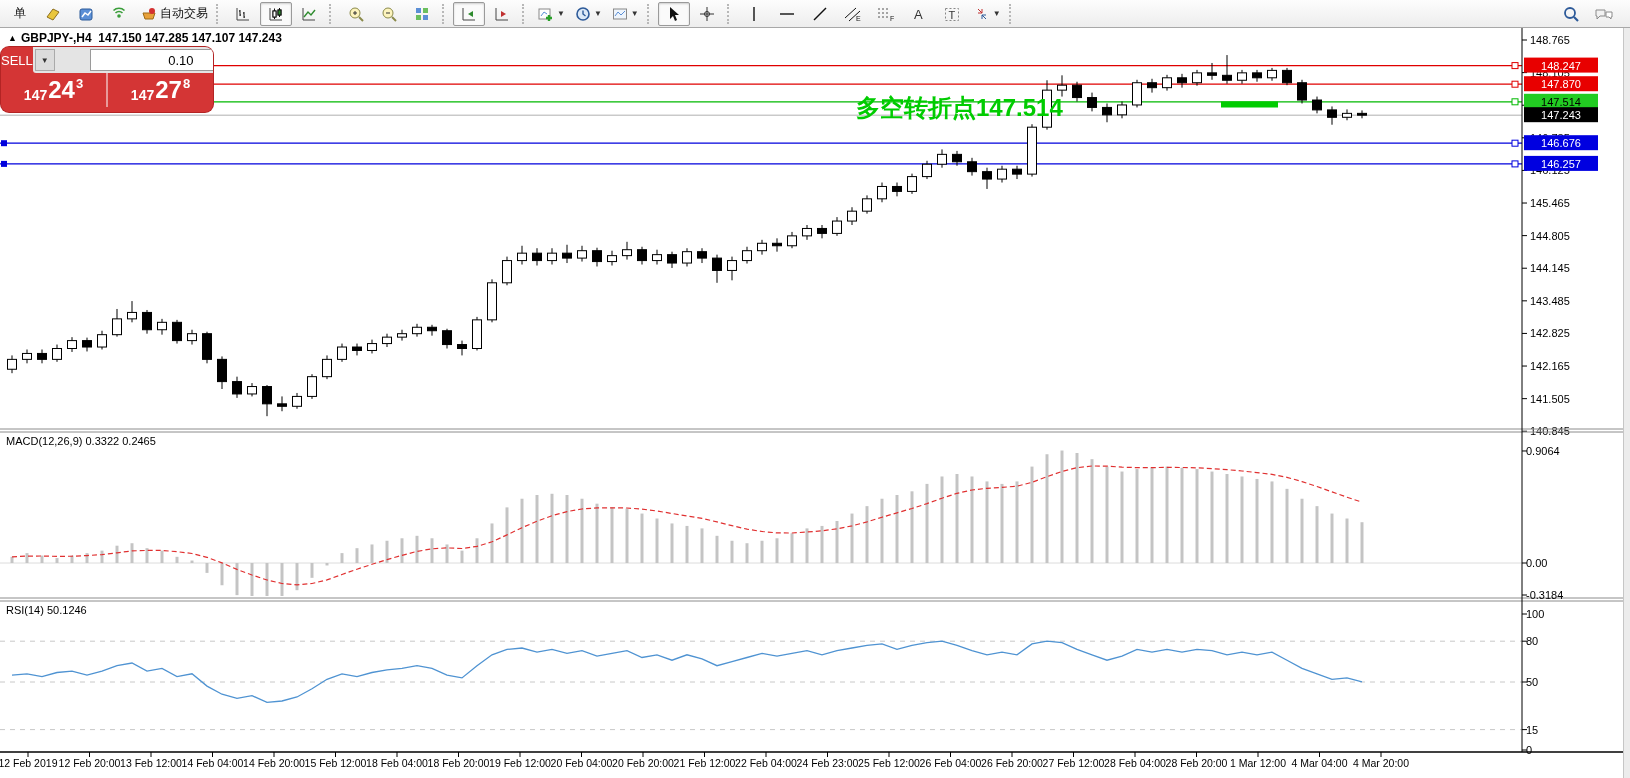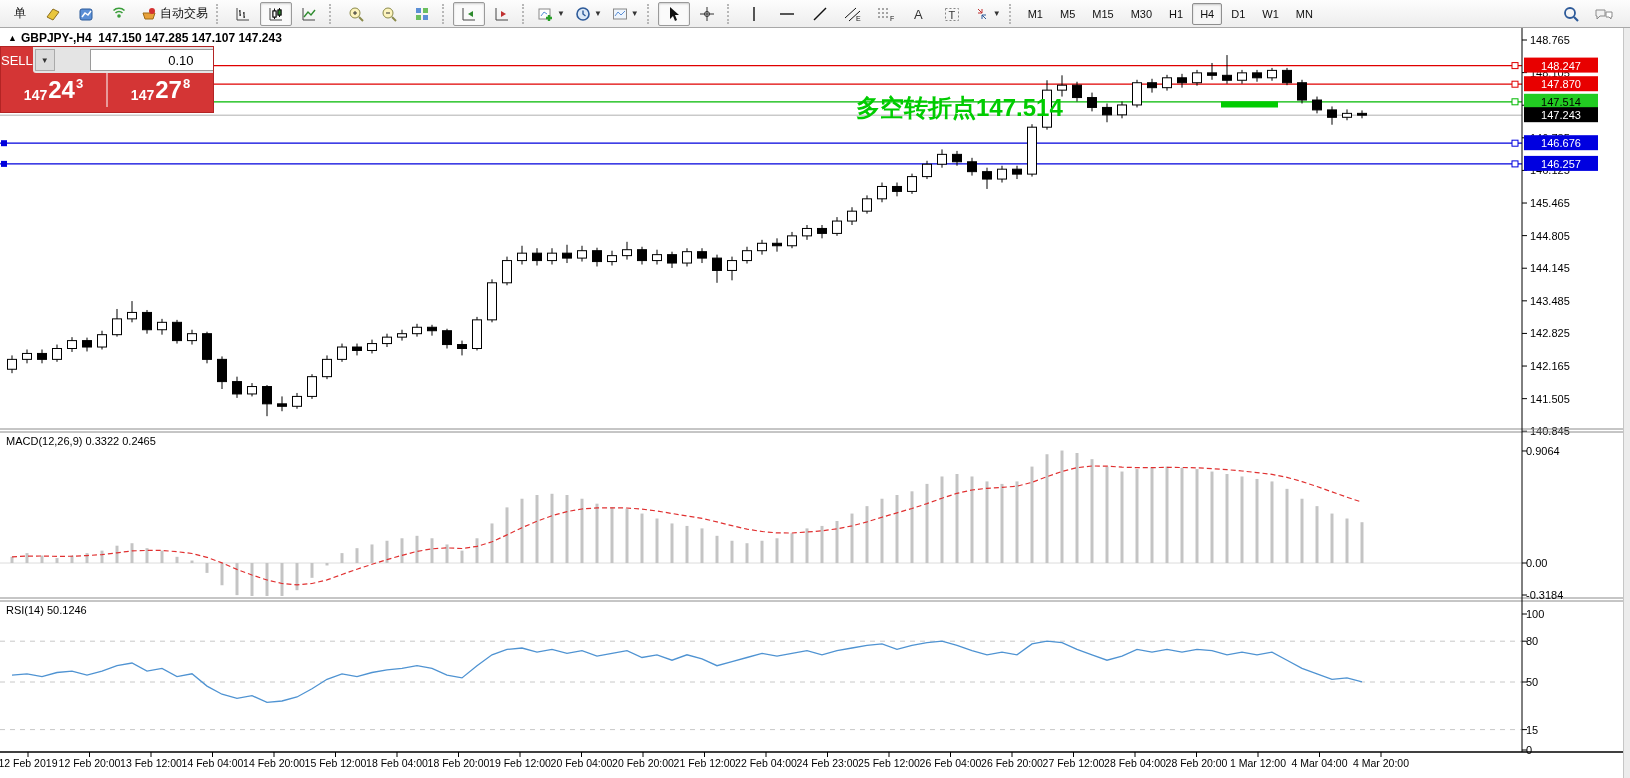--- a/index.html
+++ b/index.html
@@ -17,21 +17,21 @@
   .tb-label{font-size:12px;color:#111;margin-left:2px;white-space:nowrap;}
   .tf-btn{height:20px;padding:0 7px;font-size:11px;color:#111;display:flex;align-items:center;
     border:1px solid transparent;border-radius:2px;}
   .tf-btn.active{background:#f6f6f6;border:1px solid #8f8f8f;box-shadow:inset 0 1px 2px rgba(0,0,0,.2);}
   .tb-spacer{flex:1;}
   
   .sym-header{position:absolute;left:8px;top:31px;font-size:12px;font-weight:bold;color:#000;white-space:nowrap;text-align:right;}
   .sym-header .arr{font-size:9px;vertical-align:1px;margin-right:4px;}
   
   .trade-panel{position:absolute;left:1px;top:47px;width:212px;height:65px;background:#d43535;
-    border-radius:0;box-shadow:0 0 0 1px #b32424;overflow:hidden;}
+    border-radius:8px;box-shadow:0 0 0 1px #b32424;overflow:hidden;}
   .tp-row1{display:flex;height:26px;align-items:stretch;}
   .tp-sell,.tp-buy{width:56px;display:flex;align-items:center;justify-content:center;color:#fff;
     font-size:13px;background:#d43535;cursor:pointer;}
   .tp-volgroup{flex:1;display:flex;background:#e4e4e4;border-radius:0 0 3px 3px;align-items:stretch;padding:2px;gap:2px;}
   .tp-step{width:18px;background:#dcdcdc;border:1px solid #aaa;color:#333;font-size:8px;
     display:flex;align-items:center;justify-content:center;cursor:pointer;}
   .tp-vol{flex:1;border:1px solid #9a9a9a;background:#fff;color:#000;font-size:13px;text-align:center;min-width:0;margin-left:33px;}
   .tp-row2{display:flex;height:34px;}
   .tp-price{flex:1;display:flex;align-items:center;justify-content:center;color:#fff;cursor:pointer;}
   .tp-price .small{font-size:14px;font-weight:bold;margin-top:10px;}
@@ -215,31 +215,20 @@
         </svg>
       </div>
     <div class="tb-btn">
         <svg width="18" height="18">
           <path d="M5,4 l4,4 m0,-4 v4 h-4" stroke="#c03030" fill="none"></path>
           <path d="M13,14 l-4,-4 m0,4 v-4 h4" stroke="#2d5a99" fill="none"></path>
         </svg>
         <span class="dd">▼</span>
       </div>
     <div class="tb-sep"></div>
-    <div id="tf-group" style="display:flex;gap:1px;">
-        <div class="tf-btn">M1</div>
-        <div class="tf-btn">M5</div>
-        <div class="tf-btn">M15</div>
-        <div class="tf-btn">M30</div>
-        <div class="tf-btn">H1</div>
-        <div class="tf-btn active">H4</div>
-        <div class="tf-btn">D1</div>
-        <div class="tf-btn">W1</div>
-        <div class="tf-btn">MN</div>
-      </div>
     <div class="tb-spacer"></div>
     <div class="tb-btn">
         <svg width="18" height="18">
           <circle cx="8" cy="8" r="5" fill="none" stroke="#2d5a99" stroke-width="1.8"></circle>
           <line x1="12" y1="12" x2="16" y2="16" stroke="#2d5a99" stroke-width="2.2"></line>
         </svg>
       </div>
     <div class="tb-btn" style="margin-right:6px;">
         <svg width="20" height="18">
           <path d="M2,5 h9 v6 h-5 l-3,3 v-3 h-1 z" fill="#f2f2f2" stroke="#8a8a8a"></path>

